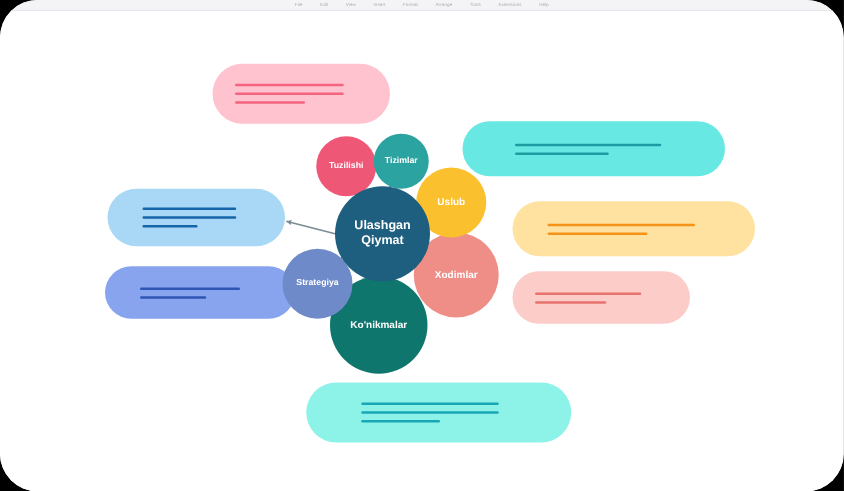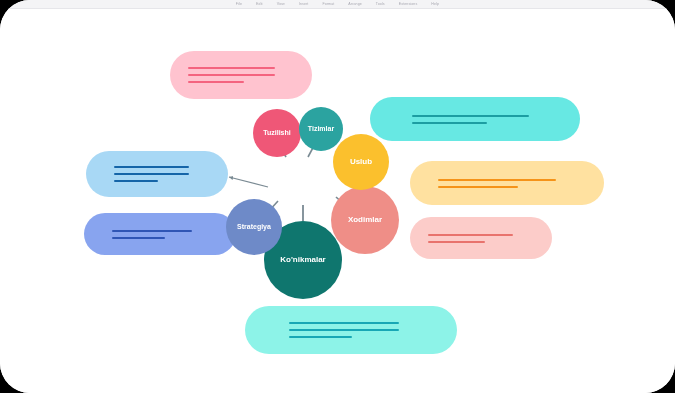--- a/index.html
+++ b/index.html
@@ -186,15 +186,18 @@
     </div>
 
     <div class="node major" style="left:264px; top:212px; width:78px; height:78px; background:#0f766e;">
       <span>Ko'nikmalar</span>
     </div>
 
     <div class="node minor" style="left:226px; top:190px; width:56px; height:56px; background:#6e8ac8;">
       <span>Strategiya</span>
     </div>
 
+    <div class="node center" style="left:268px; top:140px; width:76px; height:76px; background:#1e5f80;">
+      <span>Ulashgan Qiymat</span>
+    </div>
 
   </div>
 </div>
 
 </body></html>

